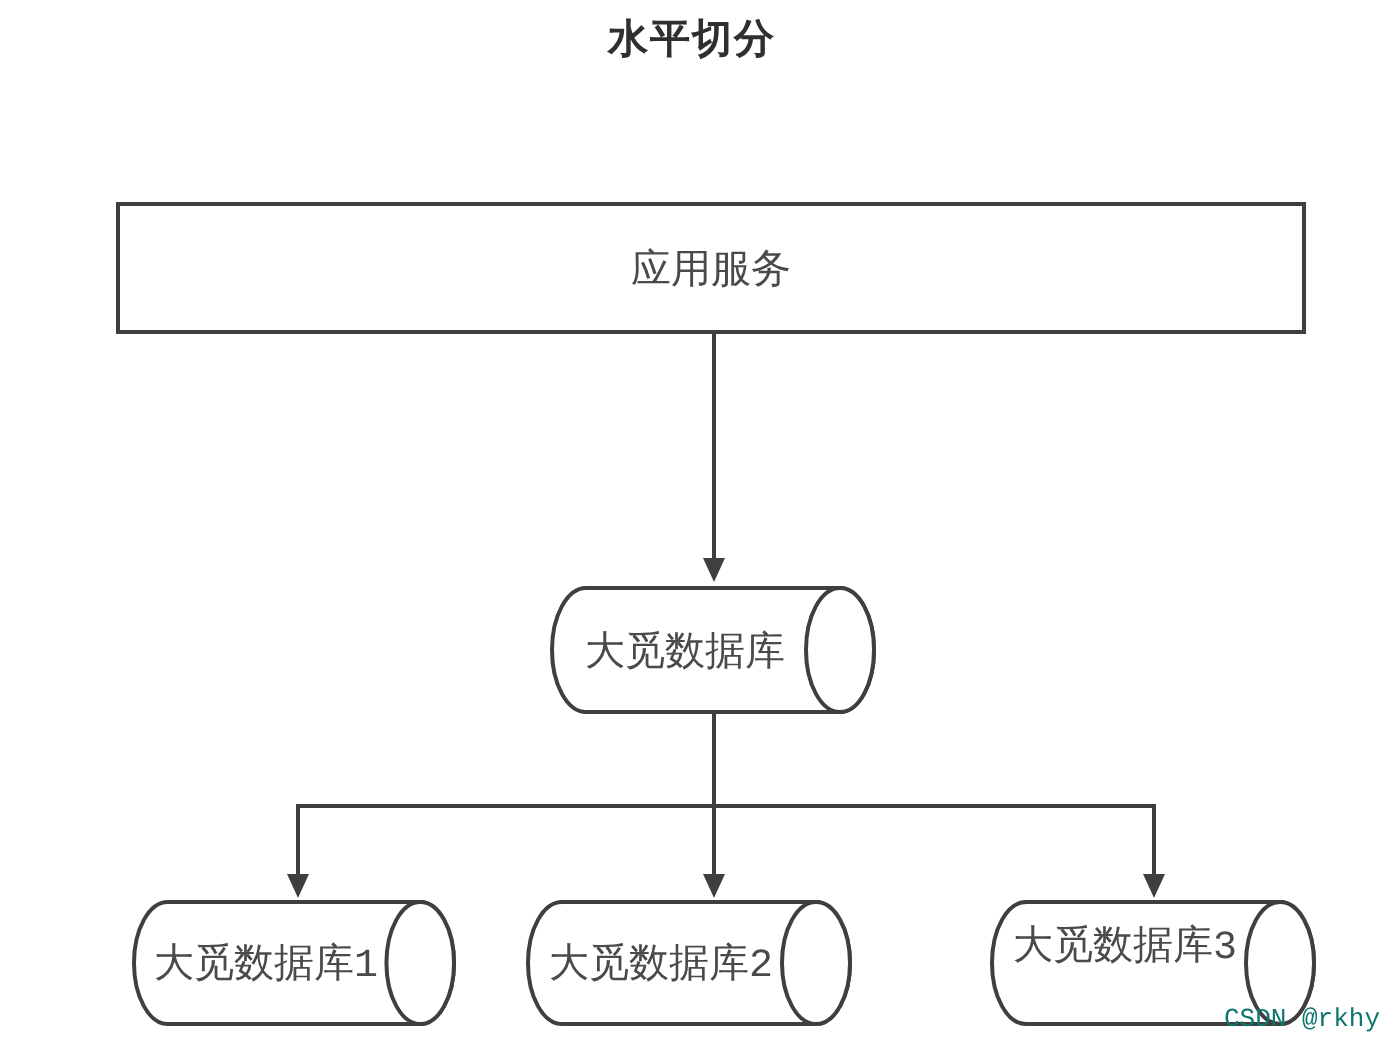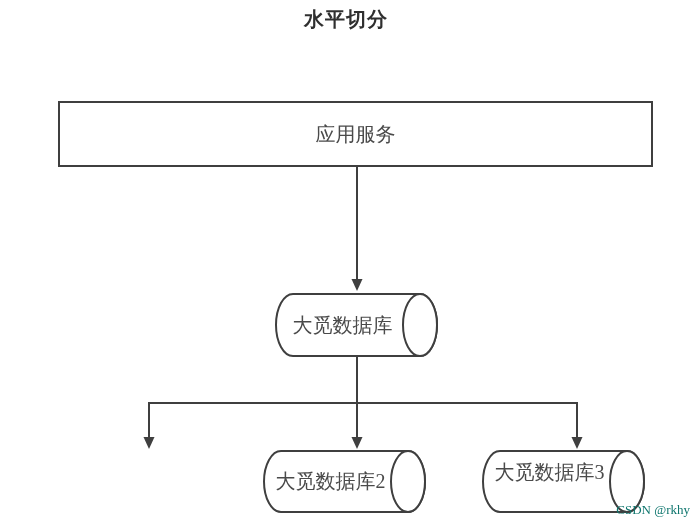--- a/index.html
+++ b/index.html
@@ -6,21 +6,21 @@
     margin: 0;
     padding: 0;
     background: #ffffff;
   }
   .canvas {
     position: relative;
     width: 692px;
     height: 525px;
     background: #ffffff;
     overflow: hidden;
-    font-family: Liberation Serif, serif;
+    font-family: Liberation Mono, monospace;
   }
   .diagram-title {
     position: absolute;
     left: 0;
     top: 6px;
     width: 692px;
     text-align: center;
     font-size: 20px;
     font-weight: bold;
     color: #2f2f2f;
@@ -83,21 +83,21 @@
     top: 0;
     right: 28px;
     bottom: 0;
     display: flex;
     align-items: center;
     justify-content: center;
   }
   .cyl-main  { left: 275px; top: 293px; width: 163px; height: 64px; }
   .cyl-s1    { left: 66px;  top: 450px; width: 162px; height: 63px; }
   .cyl-s2    { left: 263px; top: 450px; width: 163px; height: 63px; }
-  .cyl-s3    { left: 482px; top: 450px; width: 163px; height: 45px; }
+  .cyl-s3    { left: 495px; top: 450px; width: 163px; height: 45px; }
   .watermark {
     position: absolute;
     right: 2px;
     top: 502px;
     font-size: 13px;
     color: #0f766e;
     z-index: 2;
     letter-spacing: 0px;
   }
 </style>
@@ -132,20 +132,27 @@
   </div>
 
   <div class="node cylinder cyl-main">
     <svg class="cyl-shape" width="163" height="64" viewBox="0 0 163 64" xmlns="http://www.w3.org/2000/svg">
       <path d="M 18,1 H 145 A 17,31 0 0 1 145,63 H 18 A 17,31 0 0 1 18,1 Z"></path>
       <ellipse cx="145" cy="32" rx="17" ry="31"></ellipse>
     </svg>
     <span class="cyl-label node-label">大觅数据库</span>
   </div>
 
+  <div class="node cylinder cyl-s1">
+    <svg class="cyl-shape" width="162" height="63" viewBox="0 0 163 64" preserveAspectRatio="none" xmlns="http://www.w3.org/2000/svg">
+      <path d="M 18,1 H 145 A 17,31 0 0 1 145,63 H 18 A 17,31 0 0 1 18,1 Z"></path>
+      <ellipse cx="145" cy="32" rx="17" ry="31"></ellipse>
+    </svg>
+    <span class="cyl-label node-label">大觅数据库1</span>
+  </div>
 
   <div class="node cylinder cyl-s2">
     <svg class="cyl-shape" width="163" height="63" viewBox="0 0 163 64" preserveAspectRatio="none" xmlns="http://www.w3.org/2000/svg">
       <path d="M 18,1 H 145 A 17,31 0 0 1 145,63 H 18 A 17,31 0 0 1 18,1 Z"></path>
       <ellipse cx="145" cy="32" rx="17" ry="31"></ellipse>
     </svg>
     <span class="cyl-label node-label">大觅数据库2</span>
   </div>
 
   <div class="node cylinder cyl-s3">

